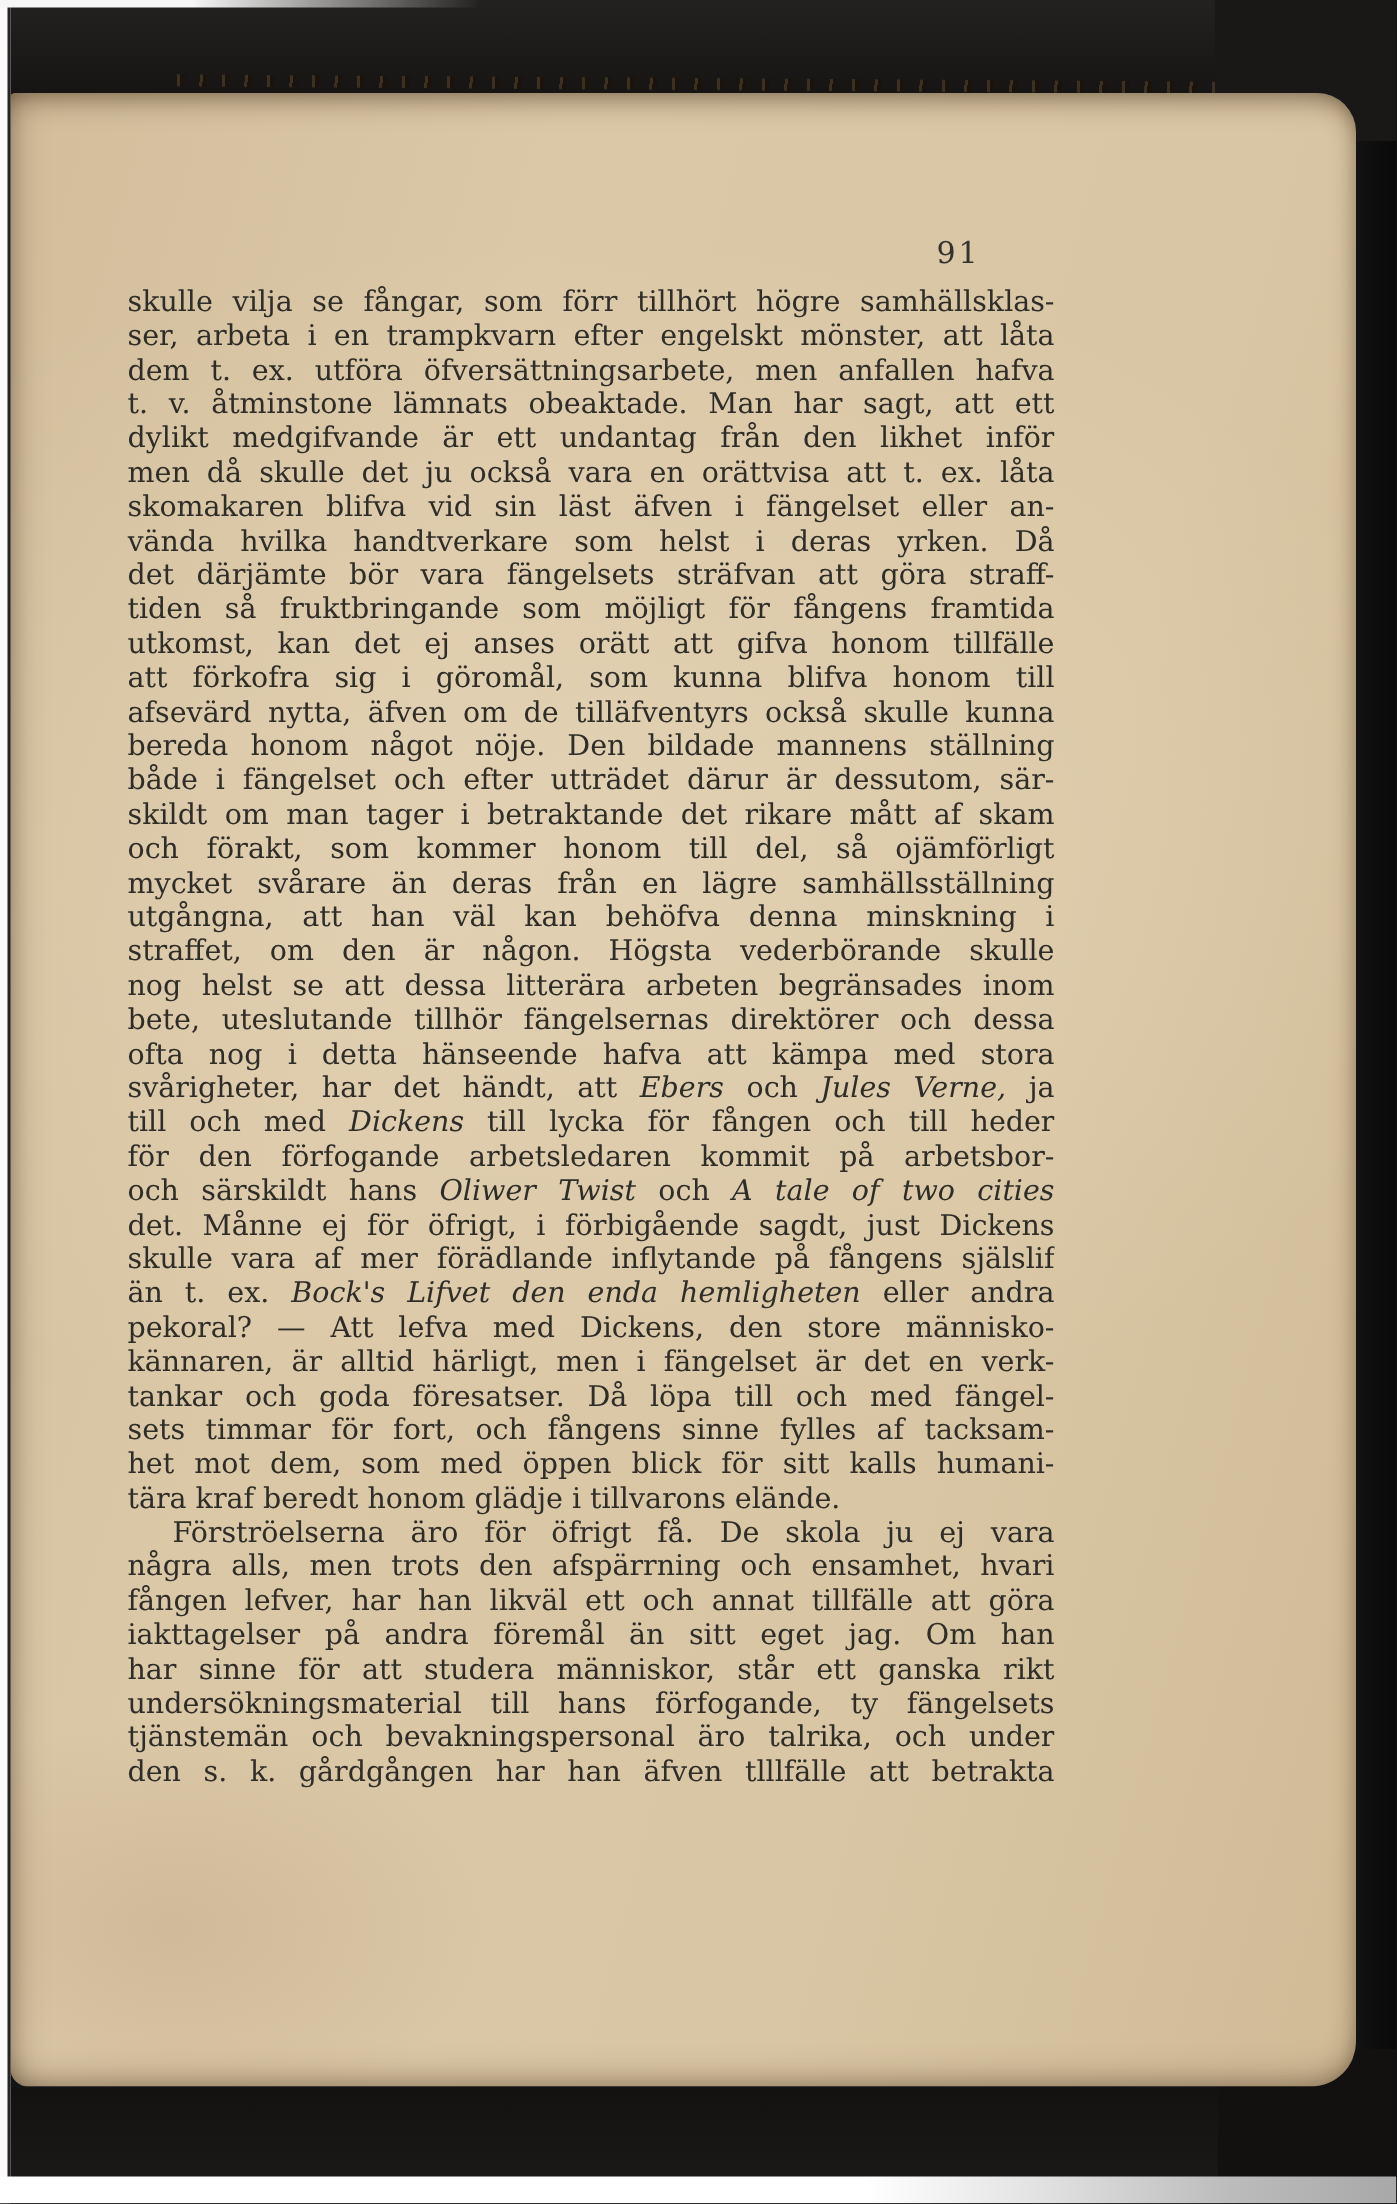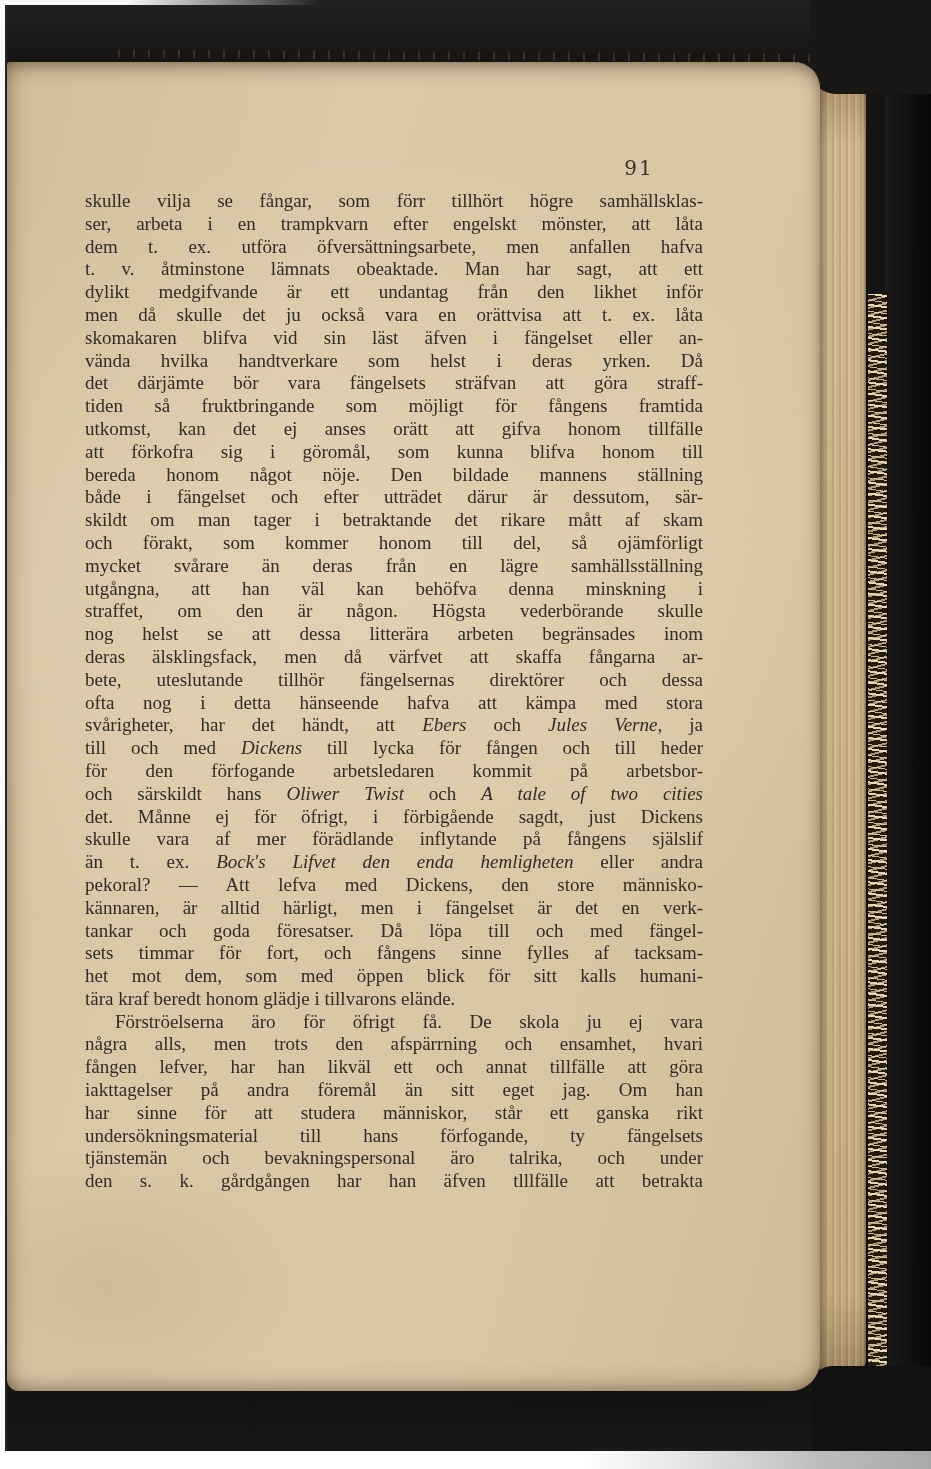--- a/index.html
+++ b/index.html
@@ -45,36 +45,36 @@
         rgba(40,25,12,0) 2px 5px, rgba(236,216,174,.85) 5px 6px,
         rgba(40,25,12,0) 6px 11px),
       repeating-linear-gradient(-14deg, rgba(222,200,158,.75) 0 2px,
         rgba(0,0,0,0) 2px 7px);}
   
   .cover-tr{position:absolute;left:810px;top:0;width:121px;height:94px;
     background:#191817;border-bottom-left-radius:26px;}
   .cover-br{position:absolute;left:812px;top:1366px;width:119px;height:103px;
     background:#121110;border-top-left-radius:20px;}
   
-  .page{position:absolute;left:7px;top:62px;width:813px;height:1329px;
+  .page{position:absolute;left:7px;top:62px;width:897px;height:1329px;
     border-radius:3px 26px 30px 12px;
     background:
       radial-gradient(ellipse 900px 600px at 42% 38%, rgba(255,248,228,.20), rgba(0,0,0,0) 70%),
       radial-gradient(ellipse 300px 200px at 12% 92%, rgba(120,90,50,.12), rgba(0,0,0,0) 70%),
       linear-gradient(105deg,#d2be9b,#dbc8a7 30%,#d9c6a4 68%,#cfbb96);
     box-shadow:
       inset 0 16px 20px -14px rgba(60,40,20,.6),
       inset 16px 0 24px -18px rgba(60,40,20,.5),
       inset -12px 0 18px -14px rgba(85,60,32,.55),
       inset 0 -18px 24px -18px rgba(70,45,25,.55);}
   .pageno{position:absolute;left:552px;top:94px;width:160px;
     text-align:center;font-size:20px;letter-spacing:2px;color:#34322c;}
   .text-block{position:absolute;left:78px;top:128px;width:618px;
     font-size:19px;line-height:22.8px;color:#2f2d28;}
-  .line{height:22.8px;overflow:hidden;text-align:justify;text-align-last:justify;font-family:Liberation Serif, serif;}
+  .line{height:22.8px;overflow:hidden;text-align:justify;text-align-last:justify;}
   .line.no-just{text-align:left;text-align-last:left;}
   .line.indent{text-indent:30px;}
   .it{font-style:italic;margin-top:35px;}
 </style>
 </head>
 <body>
 
 <div class="scene">
   <div class="band-top"></div>
   <div class="band-right"></div>
@@ -94,29 +94,29 @@
         <div class="line"><span>dem t. ex. utföra öfversättningsarbete, men anfallen hafva</span></div>
         <div class="line"><span>t. v. åtminstone lämnats obeaktade.  Man har sagt, att ett</span></div>
         <div class="line"><span>dylikt medgifvande är ett undantag från den likhet inför</span></div>
         <div class="line"><span>men då skulle det ju också vara en orättvisa att t. ex. låta</span></div>
         <div class="line"><span>skomakaren blifva vid sin läst äfven i fängelset eller an-</span></div>
         <div class="line"><span>vända hvilka handtverkare som helst i deras yrken.  Då</span></div>
         <div class="line"><span>det därjämte bör vara fängelsets sträfvan att göra straff-</span></div>
         <div class="line"><span>tiden så fruktbringande som möjligt för fångens framtida</span></div>
         <div class="line"><span>utkomst, kan det ej anses orätt att gifva honom tillfälle</span></div>
         <div class="line"><span>att förkofra sig i göromål, som kunna blifva honom till</span></div>
+        <div class="line"><span>afsevärd nytta, äfven om de tilläfventyrs också skulle kunna</span></div>
         <div class="line"><span>bereda honom något nöje.  Den bildade mannens ställning</span></div>
         <div class="line"><span>både i fängelset och efter utträdet därur är dessutom, sär-</span></div>
         <div class="line"><span>skildt om man tager i betraktande det rikare mått af skam</span></div>
         <div class="line"><span>och förakt, som kommer honom till del, så ojämförligt</span></div>
         <div class="line"><span>mycket svårare än deras från en lägre samhällsställning</span></div>
         <div class="line"><span>utgångna, att han väl kan behöfva denna minskning i</span></div>
         <div class="line"><span>straffet, om den är någon.  Högsta vederbörande skulle</span></div>
         <div class="line"><span>nog helst se att dessa litterära arbeten begränsades inom</span></div>
-        <div class="line"><span>deras älsklingsfack, men då värfvet att skaffa fångarna ar-</span></div>
         <div class="line"><span>bete, uteslutande tillhör fängelsernas direktörer och dessa</span></div>
         <div class="line"><span>ofta nog i detta hänseende hafva att kämpa med stora</span></div>
         <div class="line"><span>svårigheter, har det händt, att </span><span class="it">Ebers</span><span> och </span><span class="it">Jules Verne,</span><span> ja</span></div>
         <div class="line"><span>till och med </span><span class="it">Dickens</span><span> till lycka för fången och till heder</span></div>
         <div class="line"><span>för den förfogande arbetsledaren kommit på arbetsbor-</span></div>
         <div class="line"><span>och särskildt hans </span><span class="it">Oliwer Twist</span><span> och </span><span class="it">A tale of two cities</span></div>
         <div class="line"><span>det.  Månne ej för öfrigt, i förbigående sagdt, just Dickens</span></div>
         <div class="line"><span>skulle vara af mer förädlande inflytande på fångens själslif</span></div>
         <div class="line"><span>än t. ex. </span><span class="it">Bock's Lifvet den enda hemligheten</span><span> eller andra</span></div>
         <div class="line"><span>pekoral? — Att lefva med Dickens, den store människo-</span></div>

